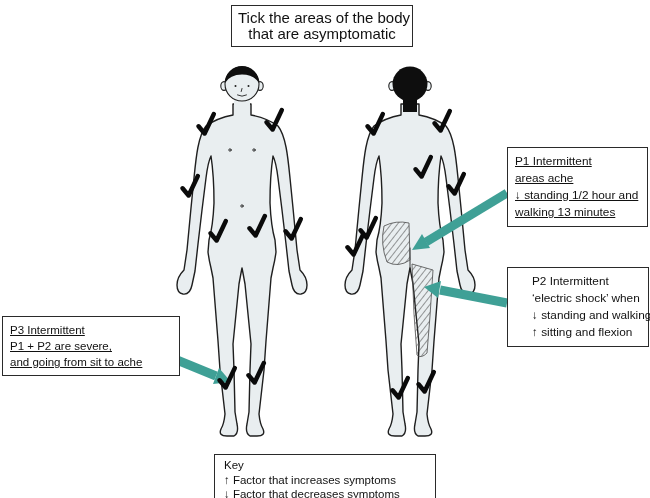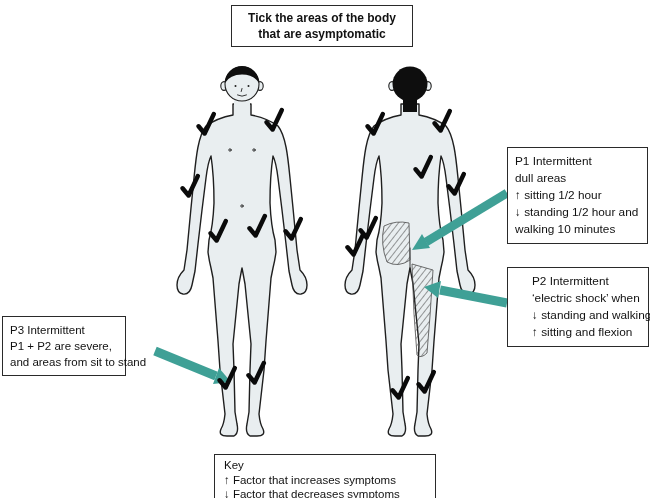--- a/index.html
+++ b/index.html
@@ -17,24 +17,24 @@
   .feature { fill: none; stroke: var(--outline); stroke-width: 0.9; stroke-linecap: round; }
   .dot   { fill: var(--outline); }
   .hatch-line { stroke: var(--hatch); stroke-width: 1; }
   .hatch-area { fill: url(#hatch); stroke: #4a4a4a; stroke-width: 0.8; }
   .arrow-line { stroke: var(--arrow); stroke-width: 9; }
   .arrow-head { fill: var(--arrow); }
 
   .box { position: absolute; border: 1px solid var(--box-border); background: #fff;
          padding: 5px 7px; font-size: 11.8px; line-height: 17px; white-space: nowrap; }
   #instruction-box { left: 231px; top: 5px; width: 182px; text-align: center;
-                     font-size: 12px; line-height: 16px; padding: 4px 6px; font-weight: bold; }
-  #p1-box { left: 507px; top: 147px; width: 141px; }
+                     font-size: 15px; line-height: 16px; padding: 4px 6px; }
+  #p1-box { left: 507px; top: 147px; width: 141px; text-decoration: underline; }
   #p2-box { left: 507px; top: 267px; width: 142px; padding-left: 24px; }
-  #p3-box { left: 2px;  top: 316px; width: 124px; font-size: 11.5px; line-height: 16px; }
+  #p3-box { left: 2px;  top: 316px; width: 178px; font-size: 11.5px; line-height: 16px; text-decoration: underline; }
   #key-box { left: 214px; top: 454px; width: 222px; font-size: 11.5px; line-height: 14.5px; padding: 3px 9px; }
 
   #checks-layer { position: absolute; left: 0; top: 0; width: 650px; height: 498px; pointer-events: none; }
   .check { position: absolute; width: 26px; height: 28px; overflow: visible;
            transform: translate(-50%, -55%) rotate(-5deg); }
   .check path { fill: none; stroke: var(--check); stroke-width: 4.2;
                 stroke-linecap: round; stroke-linejoin: round; }
 </style>
 </head>
 <body>
@@ -140,37 +140,36 @@
       </svg>
     </div>
 
   <div class="box" id="instruction-box">
     <div>Tick the areas of the body</div>
     <div>that are asymptomatic</div>
   </div>
 
   <div class="box" id="p1-box">
     <div>P1 Intermittent</div>
-    <div>dull areas</div>
-    <div>↑ sitting 1/2 hour</div>
+    <div>areas ache</div>
     <div>↓ standing 1/2 hour and</div>
-    <div>walking 10 minutes</div>
+    <div>walking 13 minutes</div>
   </div>
 
   <div class="box" id="p2-box">
     <div>P2 Intermittent</div>
     <div>‘electric shock’ when</div>
     <div>↓ standing and walking</div>
     <div>↑ sitting and flexion</div>
   </div>
 
   <div class="box" id="p3-box">
     <div>P3 Intermittent</div>
     <div>P1 + P2 are severe,</div>
-    <div>and areas from sit to stand</div>
+    <div>and going from sit to ache</div>
   </div>
 
   <div class="box" id="key-box">
     <div>Key</div>
     <div>↑ Factor that increases symptoms</div>
     <div>↓ Factor that decreases symptoms</div>
   </div>
 
 </div>
 

